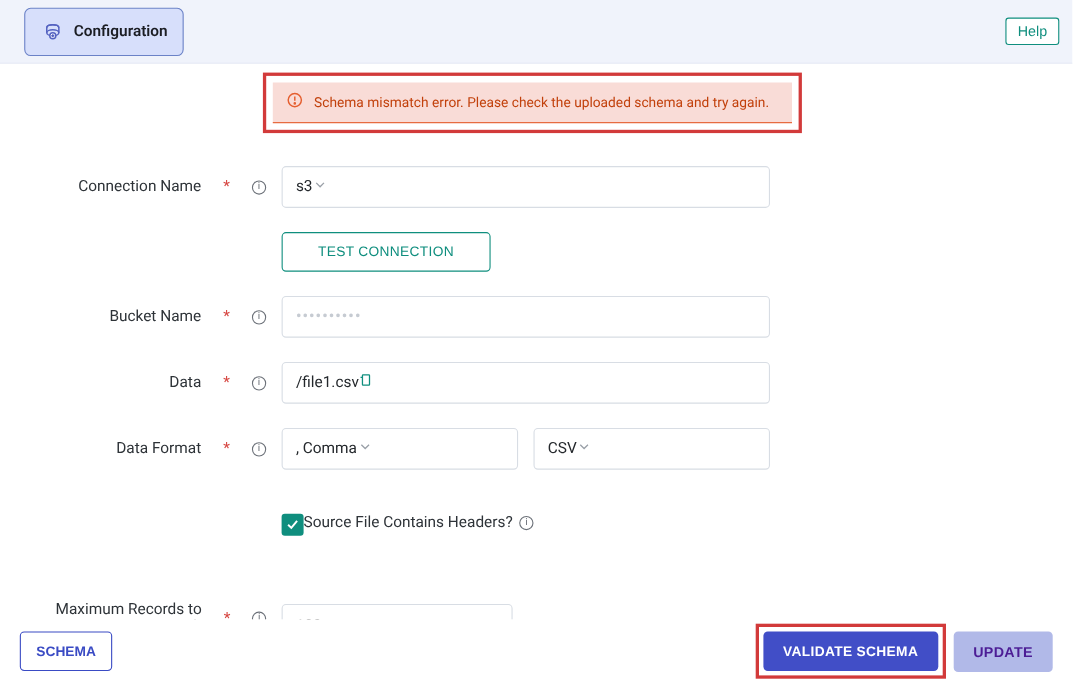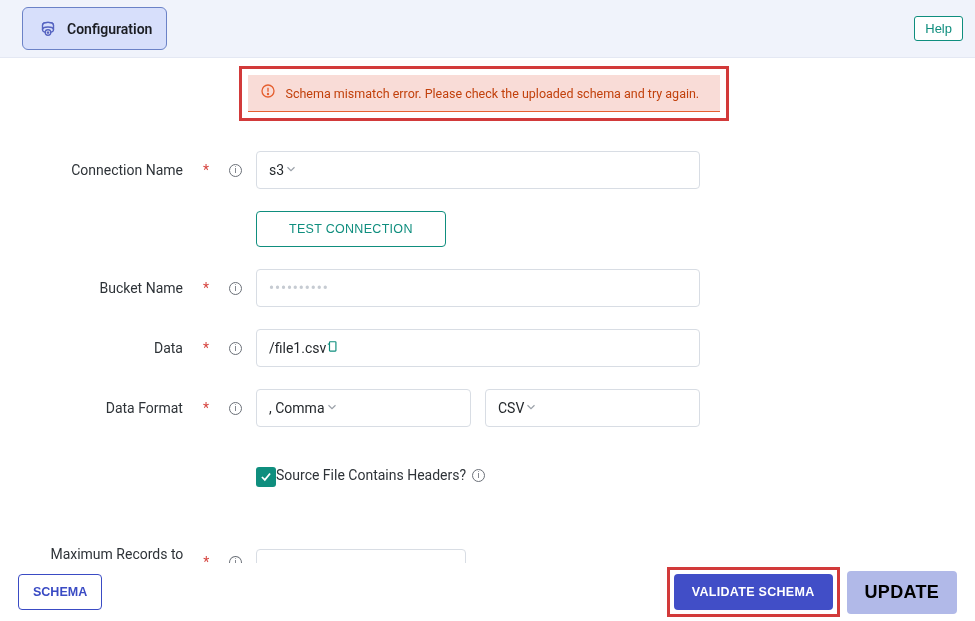--- a/index.html
+++ b/index.html
@@ -195,25 +195,25 @@
     border: none;
     padding: 11px 18px;
     border-radius: 4px;
     font-size: 12.5px;
     font-weight: 700;
     letter-spacing: 0.3px;
     cursor: pointer;
   }
   .update-btn {
     background: #b1b9e8;
-    color: #000000;
+    color: #4c1d95;
     border: none;
     padding: 11px 18px;
     border-radius: 4px;
-    font-size: 18px;
+    font-size: 13px;
     font-weight: 700;
     letter-spacing: 0.3px;
     cursor: not-allowed;
   }
 </style>
 </head>
 <body>
 
 <div class="topbar">
   <div class="tag-left">

